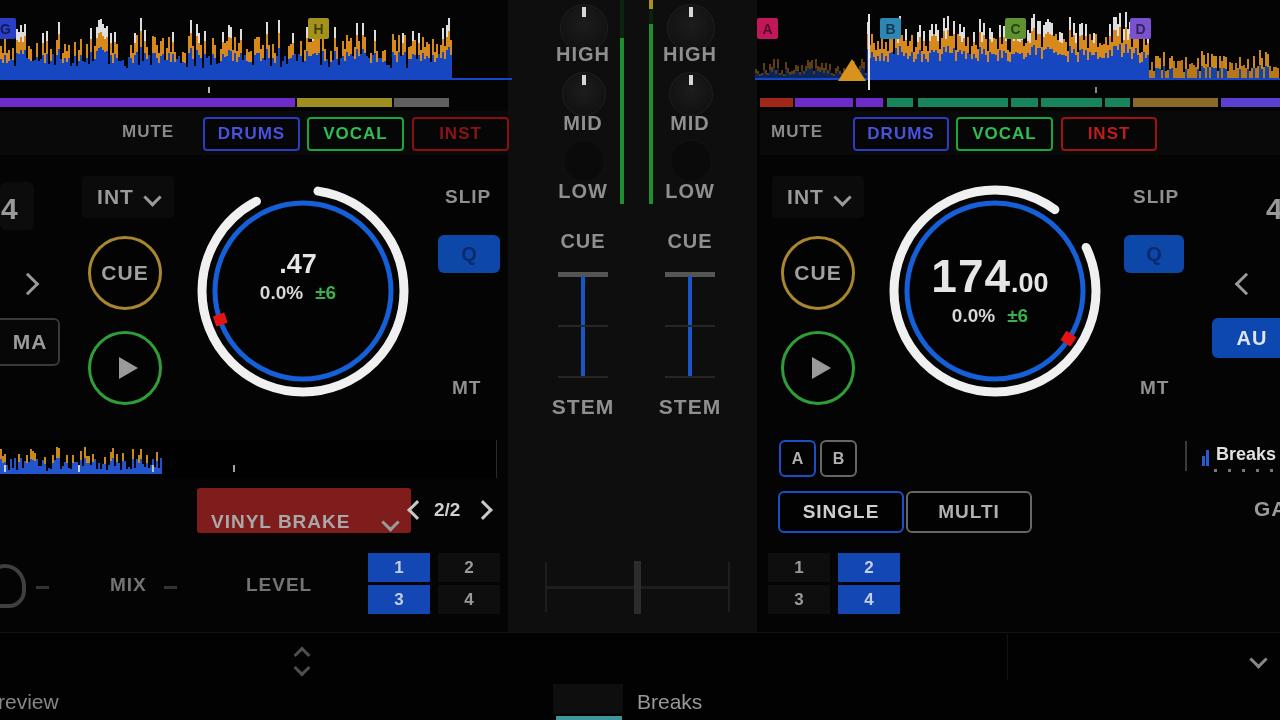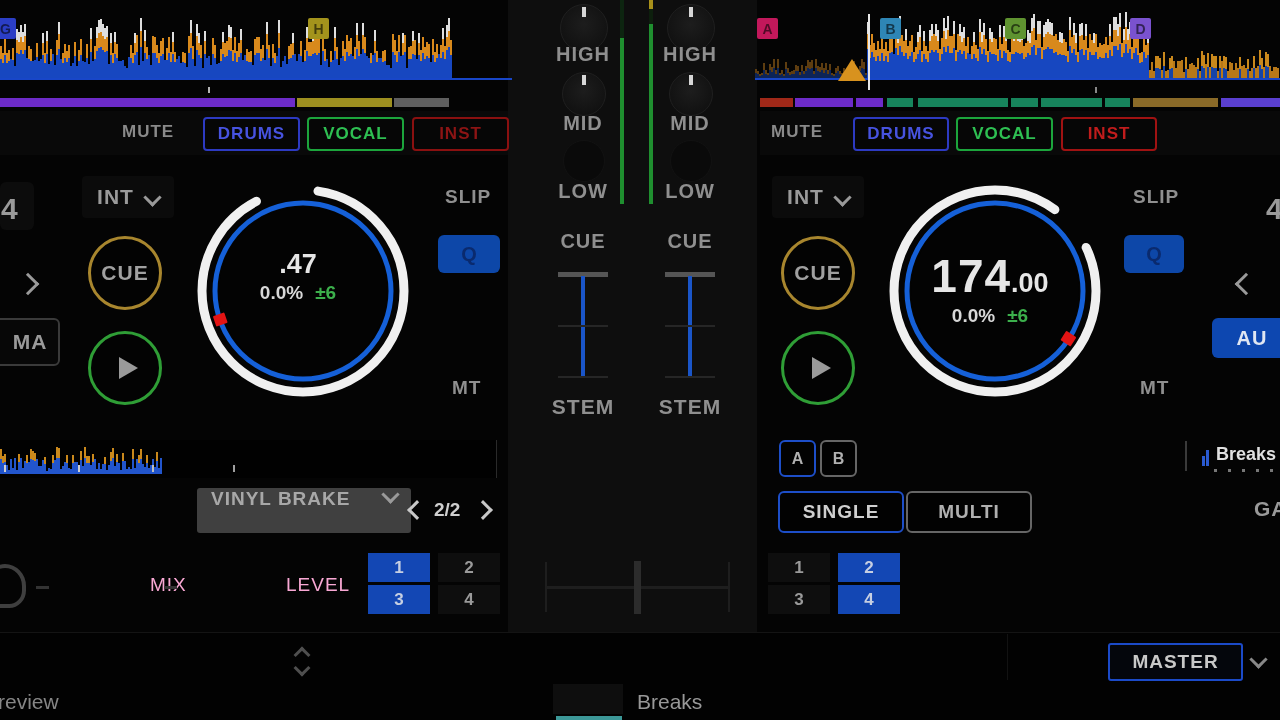--- a/index.html
+++ b/index.html
@@ -1,21 +1,21 @@
 <!DOCTYPE html>
 <html><head>
 <meta charset="utf-8">
 <style>
   html,body{margin:0;padding:0;width:1280px;height:720px;background:#000;overflow:hidden;
     font-family:"Liberation Sans","DejaVu Sans",sans-serif;}
   #app{position:relative;width:1280px;height:720px;background:#000;}
   .abs{position:absolute;}
   .panel{position:absolute;background:#040404;}
   .lbl{position:absolute;color:#8f8f8f;font-weight:bold;letter-spacing:1px;}
-  .dimlbl{position:absolute;color:#f9a8d4;font-weight:normal;letter-spacing:1px;margin-left:40px;}
+  .dimlbl{position:absolute;color:#737373;font-weight:bold;letter-spacing:1px;}
   .btn-outline{position:absolute;border:2px solid #555;border-radius:4px;display:flex;
     align-items:center;justify-content:center;font-weight:bold;letter-spacing:1px;background:rgba(0,0,0,.3);}
   .b-drums{border-color:#2d3ac2;color:#4753e0;}
   .b-vocal{border-color:#1ca53c;color:#2ebf52;}
   .b-inst{border-color:#8a1010;color:#8c1414;}
   .b-inst.bright{border-color:#a01212;color:#c01c1c;}
   .wave{position:absolute;overflow:hidden;}
   .wave i{position:absolute;width:2px;display:block;}
   .baseline{position:absolute;left:0;bottom:10px;width:100%;height:2px;background:#1846c8;}
   .hotcue{position:absolute;top:8px;width:21px;height:21px;display:flex;align-items:center;
@@ -45,21 +45,21 @@
     font-weight:bold;font-size:17px;color:#9a9a9a;background:#0e0e0e;}
   .pad.on{background:#1347b4;color:#c6cfe2;}
   .bpmbox{position:absolute;display:flex;flex-direction:column;align-items:center;}
   .bpmrow{display:flex;align-items:baseline;color:#e6e6e6;font-weight:bold;}
   .bpm-big{font-size:46px;letter-spacing:1px;}
   .bpm-small{font-size:27px;}
   .pitchrow{display:flex;gap:12px;margin-top:2px;font-weight:bold;font-size:19px;}
   .pitch-val{color:#d8d8d8;}
   .pitch-range{color:#3cb04c;}
   .dot{position:absolute;width:3px;height:3px;background:#777;}
-  .fx-sel{position:absolute;background:#404040;border-radius:3px;display:flex;align-items:flex-start;
+  .fx-sel{position:absolute;background:#7f1d1d;border-radius:3px;display:flex;align-items:flex-end;
     justify-content:space-between;padding:0 14px;color:#a8a8a8;font-weight:bold;font-size:19px;letter-spacing:1px;}
   .sqbtn{position:absolute;border:2px solid #666;border-radius:6px;display:flex;align-items:center;
     justify-content:center;font-weight:bold;color:#b0b0b0;background:rgba(0,0,0,.3);}
   .sqbtn.blue{border-color:#1d4ec8;}
 </style>
 </head>
 <body>
 
 <div id="app">
 
@@ -846,21 +846,20 @@
       <div class="pad" style="left: 0px; top: 0px;">1</div>
       <div class="pad on" style="left: 70px; top: 0px;">2</div>
       <div class="pad" style="left: 0px; top: 32px;">3</div>
       <div class="pad on" style="left: 70px; top: 32px;">4</div>
     </div>
 
   <div class="abs" style="left:0;top:632px;width:1280px;height:88px;background:#020202;border-top:1px solid #141414;"></div>
   <span class="chev up abs" style="left:296px;top:649px;width:9px;height:9px;border-color:#4f4f4f;"></span>
   <span class="chev down abs" style="left:296px;top:662px;width:9px;height:9px;border-color:#4f4f4f;"></span>
   <div class="abs" style="left:1007px;top:634px;width:1px;height:46px;background:#121212;"></div>
-  <div class="abs" style="left:1108px;top:643px;width:131px;height:34px;border:2px solid #1b4ac8;border-radius:3px;background:#04060c;display:flex;align-items:center;justify-content:center;color:#c8c8c8;font-weight:bold;font-size:19px;letter-spacing:1px;">MASTER</div>
   <span class="chev down abs" style="left:1252px;top:653px;width:10px;height:10px;border-color:#888;"></span>
 
   <div class="abs" style="left:553px;top:684px;width:70px;height:30px;background:#0e0e0e;"></div>
   <div class="abs" style="left:556px;top:716px;width:66px;height:4px;background:#3c9898;"></div>
   <div class="abs" style="left:-2px;top:690px;color:#868686;font-size:21px;">review</div>
   <div class="abs" style="left:637px;top:690px;color:#989898;font-size:21px;">Breaks</div>
 
 </div>
 
 </body></html>

